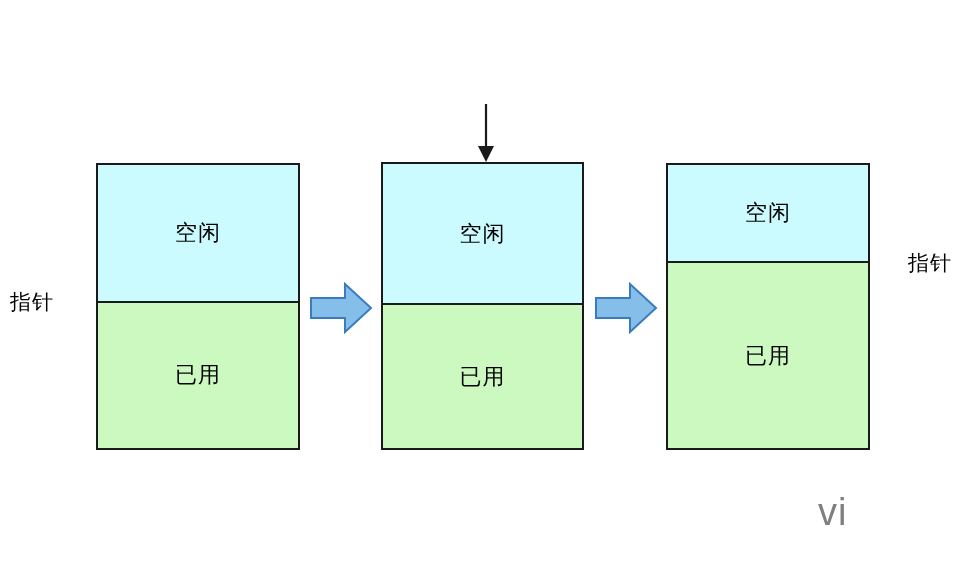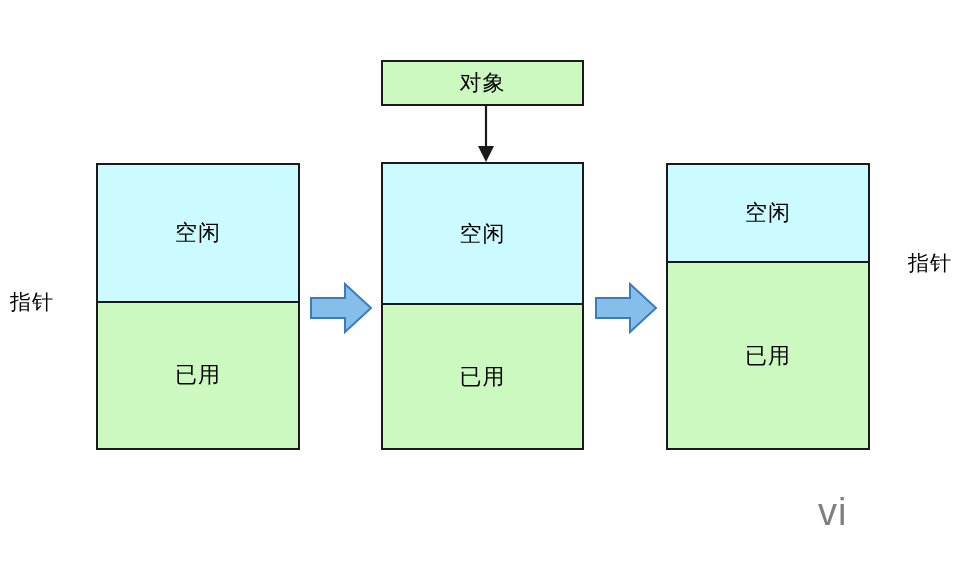--- a/index.html
+++ b/index.html
@@ -84,23 +84,20 @@
     line-height: 1;
     letter-spacing: 1px;
     user-select: none;
   }
 </style>
 </head>
 <body>
 
 <div id="canvas">
 
-  <div class="obj-box" style="left:381px; top:60px; width:203px; height:46px; background:#ccf9bf;">
-    <span>对象</span>
-  </div>
 
   <svg class="connector" style="left:470px; top:104px; width:32px; height:62px;" viewBox="0 0 32 62">
     <line x1="16" y1="0" x2="16" y2="46" stroke="#1a1a1a" stroke-width="2.2"></line>
     <polygon points="16,58 8,42 24,42" fill="#1a1a1a"></polygon>
   </svg>
 
   <div class="mem-block" style="left:96px; top:163px; width:204px; height:287px;">
     <div class="seg seg-free" style="height:48%;">
       <span>空闲</span>
     </div>

